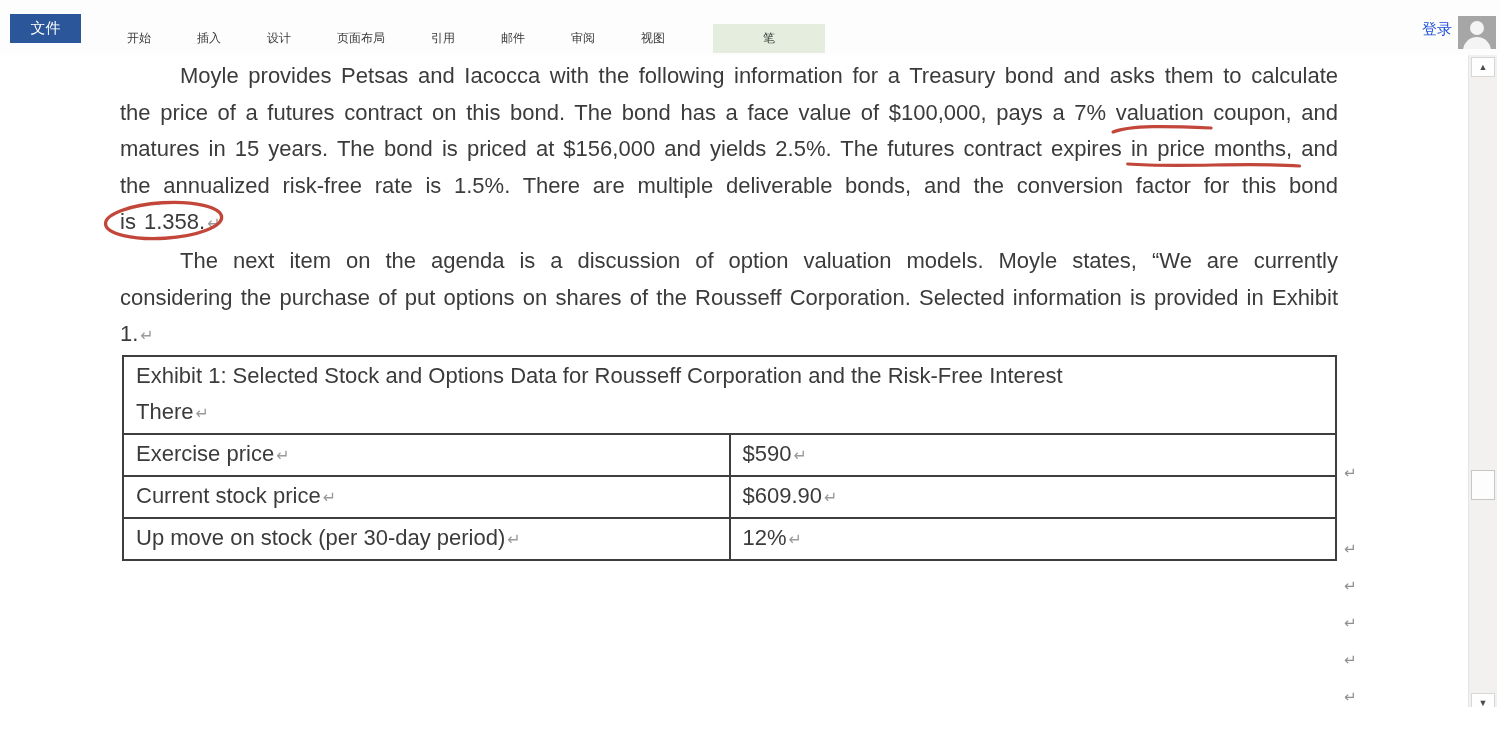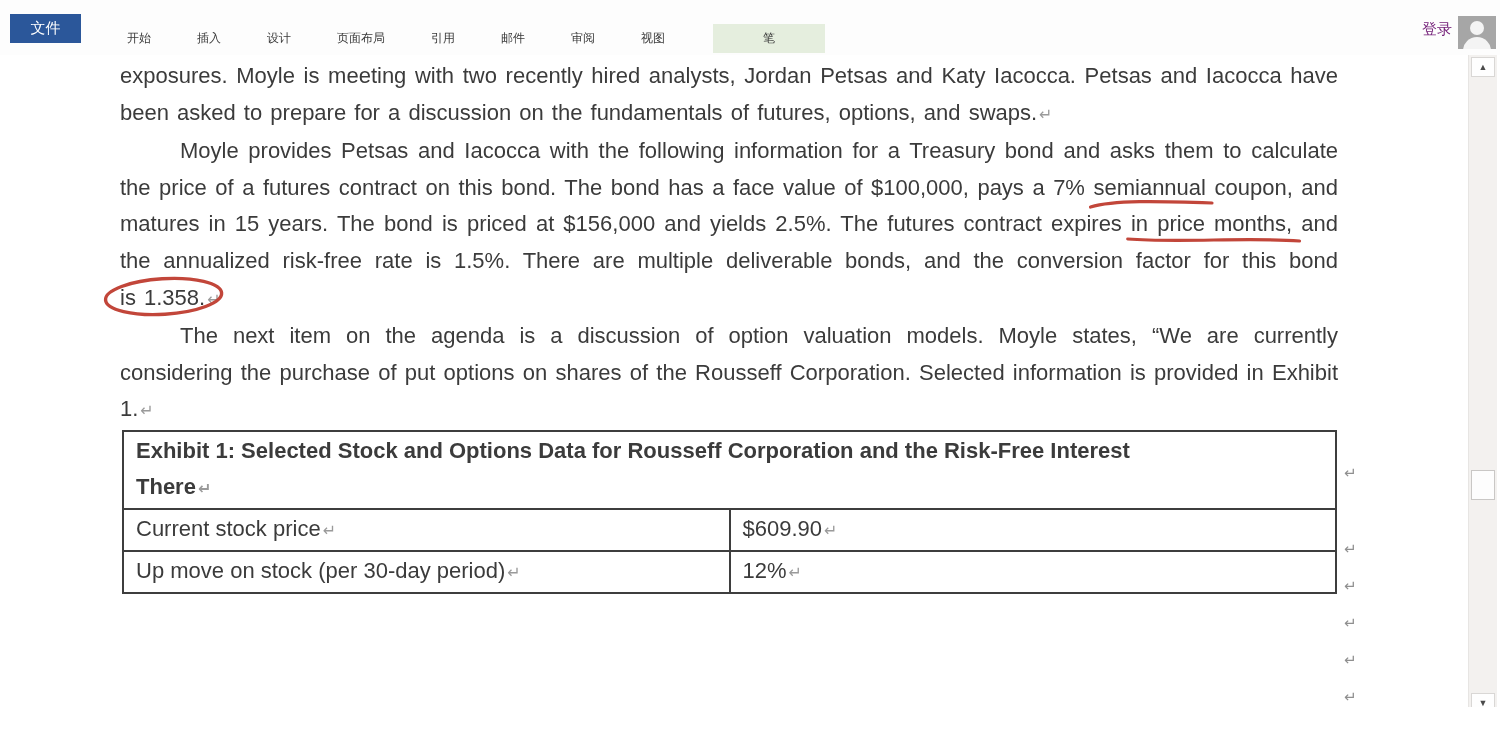--- a/index.html
+++ b/index.html
@@ -17,21 +17,21 @@
 
   
   .ribbon{position:absolute;left:0;top:0;width:1500px;height:55px;background:#fdfdfd;}
   .file-tab{
     position:absolute;left:10px;top:14px;width:71px;height:29px;background:#2b579a;color:#fff;
     display:flex;align-items:center;justify-content:center;font-size:15px;cursor:pointer;
   }
   .tabs{position:absolute;left:81px;top:14px;height:29px;display:flex;align-items:center;gap:46px;padding-left:46px;}
   .rtab{font-size:12px;color:#3a3a3a;white-space:nowrap;cursor:pointer;margin-top:20px;}
   .pen-tab{background:#e5eede;padding:6px 50px;margin-left:2px;}
-  .signin{position:absolute;left:1422px;top:20px;font-size:15px;color:#701a75;cursor:pointer;}
+  .signin{position:absolute;left:1422px;top:20px;font-size:15px;color:#1d4ed8;cursor:pointer;}
   .avatar{position:absolute;left:1458px;top:16px;width:38px;height:33px;background:#a6a6a6;overflow:hidden;cursor:pointer;}
   .av-head{position:absolute;left:12px;top:5px;width:14px;height:14px;border-radius:50%;background:#f4f4f4;}
   .av-body{position:absolute;left:5px;top:21px;width:28px;height:20px;border-radius:14px 14px 0 0;background:#f4f4f4;}
 
   
   .doc{position:absolute;left:120px;top:55px;width:1218px;}
   .para{
     margin:0;padding:0;font-size:22px;line-height:var(--lh);
     text-align:justify;word-spacing:2px;
   }
@@ -46,21 +46,21 @@
   .circled{position:relative;white-space:nowrap;}
   .c-line{position:absolute;left:-17px;top:-10px;width:calc(100% + 36px);height:calc(100% + 18px);overflow:visible;}
   .c-line ellipse{stroke:var(--red);stroke-width:3.4;fill:none;vector-effect:non-scaling-stroke;}
 
   
   table.exhibit{border-collapse:collapse;width:1215px;margin-left:2px;margin-top:0;table-layout:fixed;}
   table.exhibit td{
     border:2px solid #3e3e3e;font-size:22px;line-height:36px;color:var(--text);
     padding:1px 8px 1px 12px;vertical-align:middle;background:#fff;
   }
-  td.title-cell{font-weight:bold;padding-top:4px;padding-bottom:4px;}
+  td.title-cell{font-weight:normal;padding-top:4px;padding-bottom:4px;}
   td.val{width:202px;}
 
   
   .tbl-marks span{position:absolute;left:1344px;color:#8f8f8f;font-size:15px;}
   .tm0{top:464px;} .tm1{top:540px;} .tm2{top:577px;} .tm3{top:614px;} .tm4{top:651px;} .tm5{top:688px;}
 
   
   .scrollbar{position:absolute;left:1468px;top:55px;width:29px;height:662px;background:#f3f1ef;border-left:1px solid #e7e5e3;}
   .sb-btn{position:absolute;left:2px;width:24px;height:20px;background:#fefefe;border:1px solid #d9d7d5;
           display:flex;align-items:center;justify-content:center;cursor:pointer;}
@@ -92,39 +92,42 @@
     </div>
     <div class="signin">登录</div>
     <div class="avatar">
       <div class="av-head"></div>
       <div class="av-body"></div>
     </div>
   </div>
 
   <div class="doc">
 
-    <p class="para"><span>exposures. Moyle is meeting with two recently hired analysts, Jordan Petsas and Katy Iacocca. Petsas and Iacocca have been asked to prepare for a discussion on the fundamentals of futures, options, and swaps.</span><span class="mark">↵</span></p>
 
-    <p class="para indent"><span>Moyle provides Petsas and Iacocca with the following information for a Treasury bond and asks them to calculate the price of a futures contract on this bond. The bond has a face value of $100,000, pays a 7% </span><span class="u-red"><span>semiannual</span><svg class="u-line" viewBox="0 0 100 13" preserveAspectRatio="none">
+    <p class="para indent"><span>Moyle provides Petsas and Iacocca with the following information for a Treasury bond and asks them to calculate the price of a futures contract on this bond. The bond has a face value of $100,000, pays a 7% </span><span class="u-red"><span>valuation</span><svg class="u-line" viewBox="0 0 100 13" preserveAspectRatio="none">
             <path d="M2,10 C20,3 55,4 98,6"></path>
           </svg></span><span> coupon, and matures in 15 years. The bond is priced at $156,000 and yields 2.5%. The futures contract expires </span><span class="u-red"><span>in price months,</span><svg class="u-line" viewBox="0 0 100 13" preserveAspectRatio="none">
             <path d="M1,6 C30,10 70,4 99,8"></path>
           </svg></span><span> and the annualized risk-free rate is 1.5%. There are multiple deliverable bonds, and the conversion factor for this bond </span><span class="circled"><span>is 1.358.</span><svg class="c-line" viewBox="0 0 100 40" preserveAspectRatio="none">
             <ellipse cx="50" cy="20" rx="48" ry="16.5" transform="rotate(-4 50 20)"></ellipse>
           </svg></span><span class="mark">↵</span></p>
 
     <p class="para indent"><span>The next item on the agenda is a discussion of option valuation models. Moyle states, “We are currently considering the purchase of put options on shares of the Rousseff Corporation. Selected information is provided in Exhibit 1.</span><span class="mark">↵</span></p>
 
     <table class="exhibit">
       <tbody>
           <tr>
         <td colspan="2" class="title-cell">
           <div><span>Exhibit 1: Selected Stock and Options Data for Rousseff Corporation and the Risk-Free Interest</span></div>
           <div><span>There</span><span class="mark">↵</span></div>
         </td>
+      </tr>
+      <tr>
+        <td><span>Exercise price</span><span class="mark">↵</span></td>
+        <td class="val"><span>$590</span><span class="mark">↵</span></td>
       </tr>
       <tr>
         <td><span>Current stock price</span><span class="mark">↵</span></td>
         <td class="val"><span>$609.90</span><span class="mark">↵</span></td>
       </tr>
       <tr>
         <td><span>Up move on stock (per 30-day period)</span><span class="mark">↵</span></td>
         <td class="val"><span>12%</span><span class="mark">↵</span></td>
       </tr>
     </tbody>

